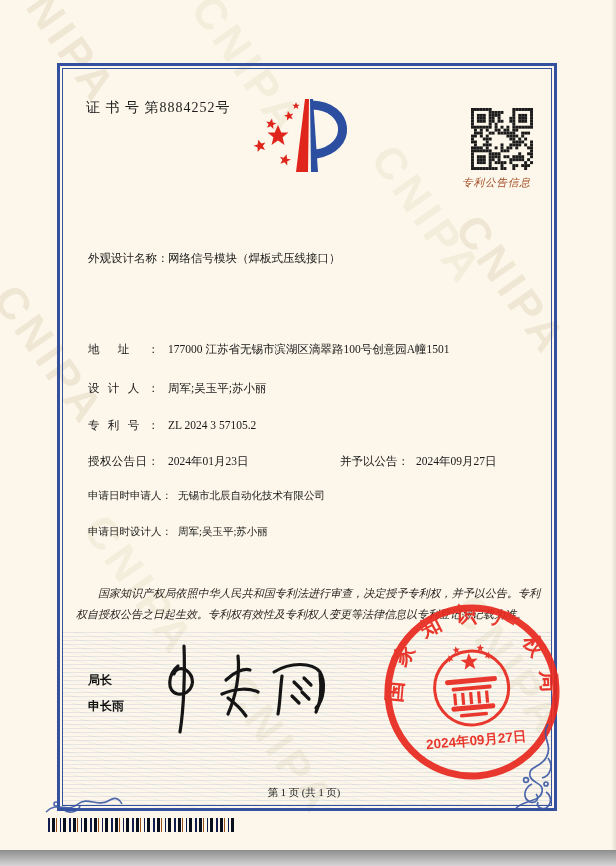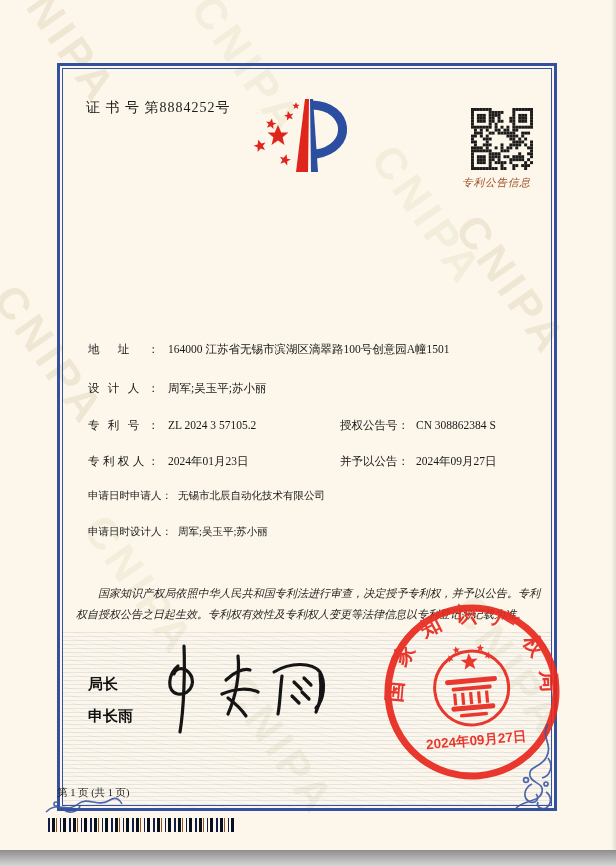--- a/index.html
+++ b/index.html
@@ -67,26 +67,26 @@
   .row.small{font-size:10.5px;}
   .row.small .fv{margin-left:6px;}
   .statement{
     position:absolute;left:76px;top:583px;width:464px;
     font-size:11px;line-height:1.95;font-style:italic;color:#221f1c;
     text-align:justify;text-indent:22px;
   }
   .signer{
     position:absolute;left:88px;top:668px;
     font-family:"Liberation Sans","DejaVu Sans",sans-serif;
-    font-size:15px;font-weight:600;line-height:2.15;color:#111;
+    font-size:12px;font-weight:600;line-height:2.15;color:#111;
   }
   .signature{position:absolute;left:148px;top:636px;}
   .seal{position:absolute;left:380px;top:600px;transform:rotate(-5deg);opacity:0.92;}
   .footer-page{
-    position:absolute;left:57px;top:786px;width:494px;
+    position:absolute;left:57px;top:786px;width:494px;text-align:center;
     font-size:10.5px;color:#222;
   }
   .barcode{
     position:absolute;left:48px;top:818px;width:186px;height:14px;
     background:repeating-linear-gradient(90deg,
       #101c4e 0 2px,transparent 2px 4px,
       #08101f 4px 7px,transparent 7px 8px,
       #9a4f18 8px 9px,transparent 9px 12px,
       #101c4e 12px 13px,transparent 13px 15px,
       #08101f 15px 18px,transparent 18px 21px);
@@ -366,32 +366,34 @@
         <rect x="24" y="60" width="3" height="3" fill="#1a1a1a"></rect>
         <rect x="30" y="60" width="3" height="3" fill="#1a1a1a"></rect>
         <rect x="33" y="60" width="3" height="3" fill="#1a1a1a"></rect>
         <rect x="42" y="60" width="3" height="3" fill="#1a1a1a"></rect>
         <rect x="54" y="60" width="3" height="3" fill="#1a1a1a"></rect>
       </svg>
     <span class="qr-caption">专利公告信息</span>
   </div>
 
 
+  <div class="row" style="top:251px">
+    <span class="jl">外观设计名称：</span><span class="fv">网络信号模块（焊板式压线接口）</span>
+  </div>
   <div class="row" style="top:342px">
-    <span class="jl">地址：</span><span class="fv">164000 江苏省无锡市滨湖区滴翠路100号创意园A幢1501</span>
+    <span class="jl">地址：</span><span class="fv">177000 江苏省无锡市滨湖区滴翠路100号创意园A幢1501</span>
   </div>
   <div class="row" style="top:381px">
     <span class="jl">设计人：</span><span class="fv">周军;吴玉平;苏小丽</span>
   </div>
   <div class="row" style="top:418px">
     <span class="jl">专利号：</span><span class="fv">ZL 2024 3 57105.2</span>
-    <span class="pair2"><span>授权公告号：</span><span class="fv">CN 308862384 S</span></span>
   </div>
   <div class="row" style="top:454px">
-    <span class="jl">专利权人：</span><span class="fv">2024年01月23日</span>
+    <span class="jl">授权公告日：</span><span class="fv">2024年01月23日</span>
     <span class="pair2"><span>并予以公告：</span><span class="fv">2024年09月27日</span></span>
   </div>
   <div class="row small" style="top:525px">
     <span>申请日时设计人：</span><span class="fv">周军;吴玉平;苏小丽</span>
   </div>
   <div class="row small" style="top:489px">
     <span>申请日时申请人：</span><span class="fv">无锡市北辰自动化技术有限公司</span>
   </div>
 
   <div class="statement">国家知识产权局依照中华人民共和国专利法进行审查，决定授予专利权，并予以公告。专利权自授权公告之日起生效。专利权有效性及专利权人变更等法律信息以专利登记簿记载为准。</div>

